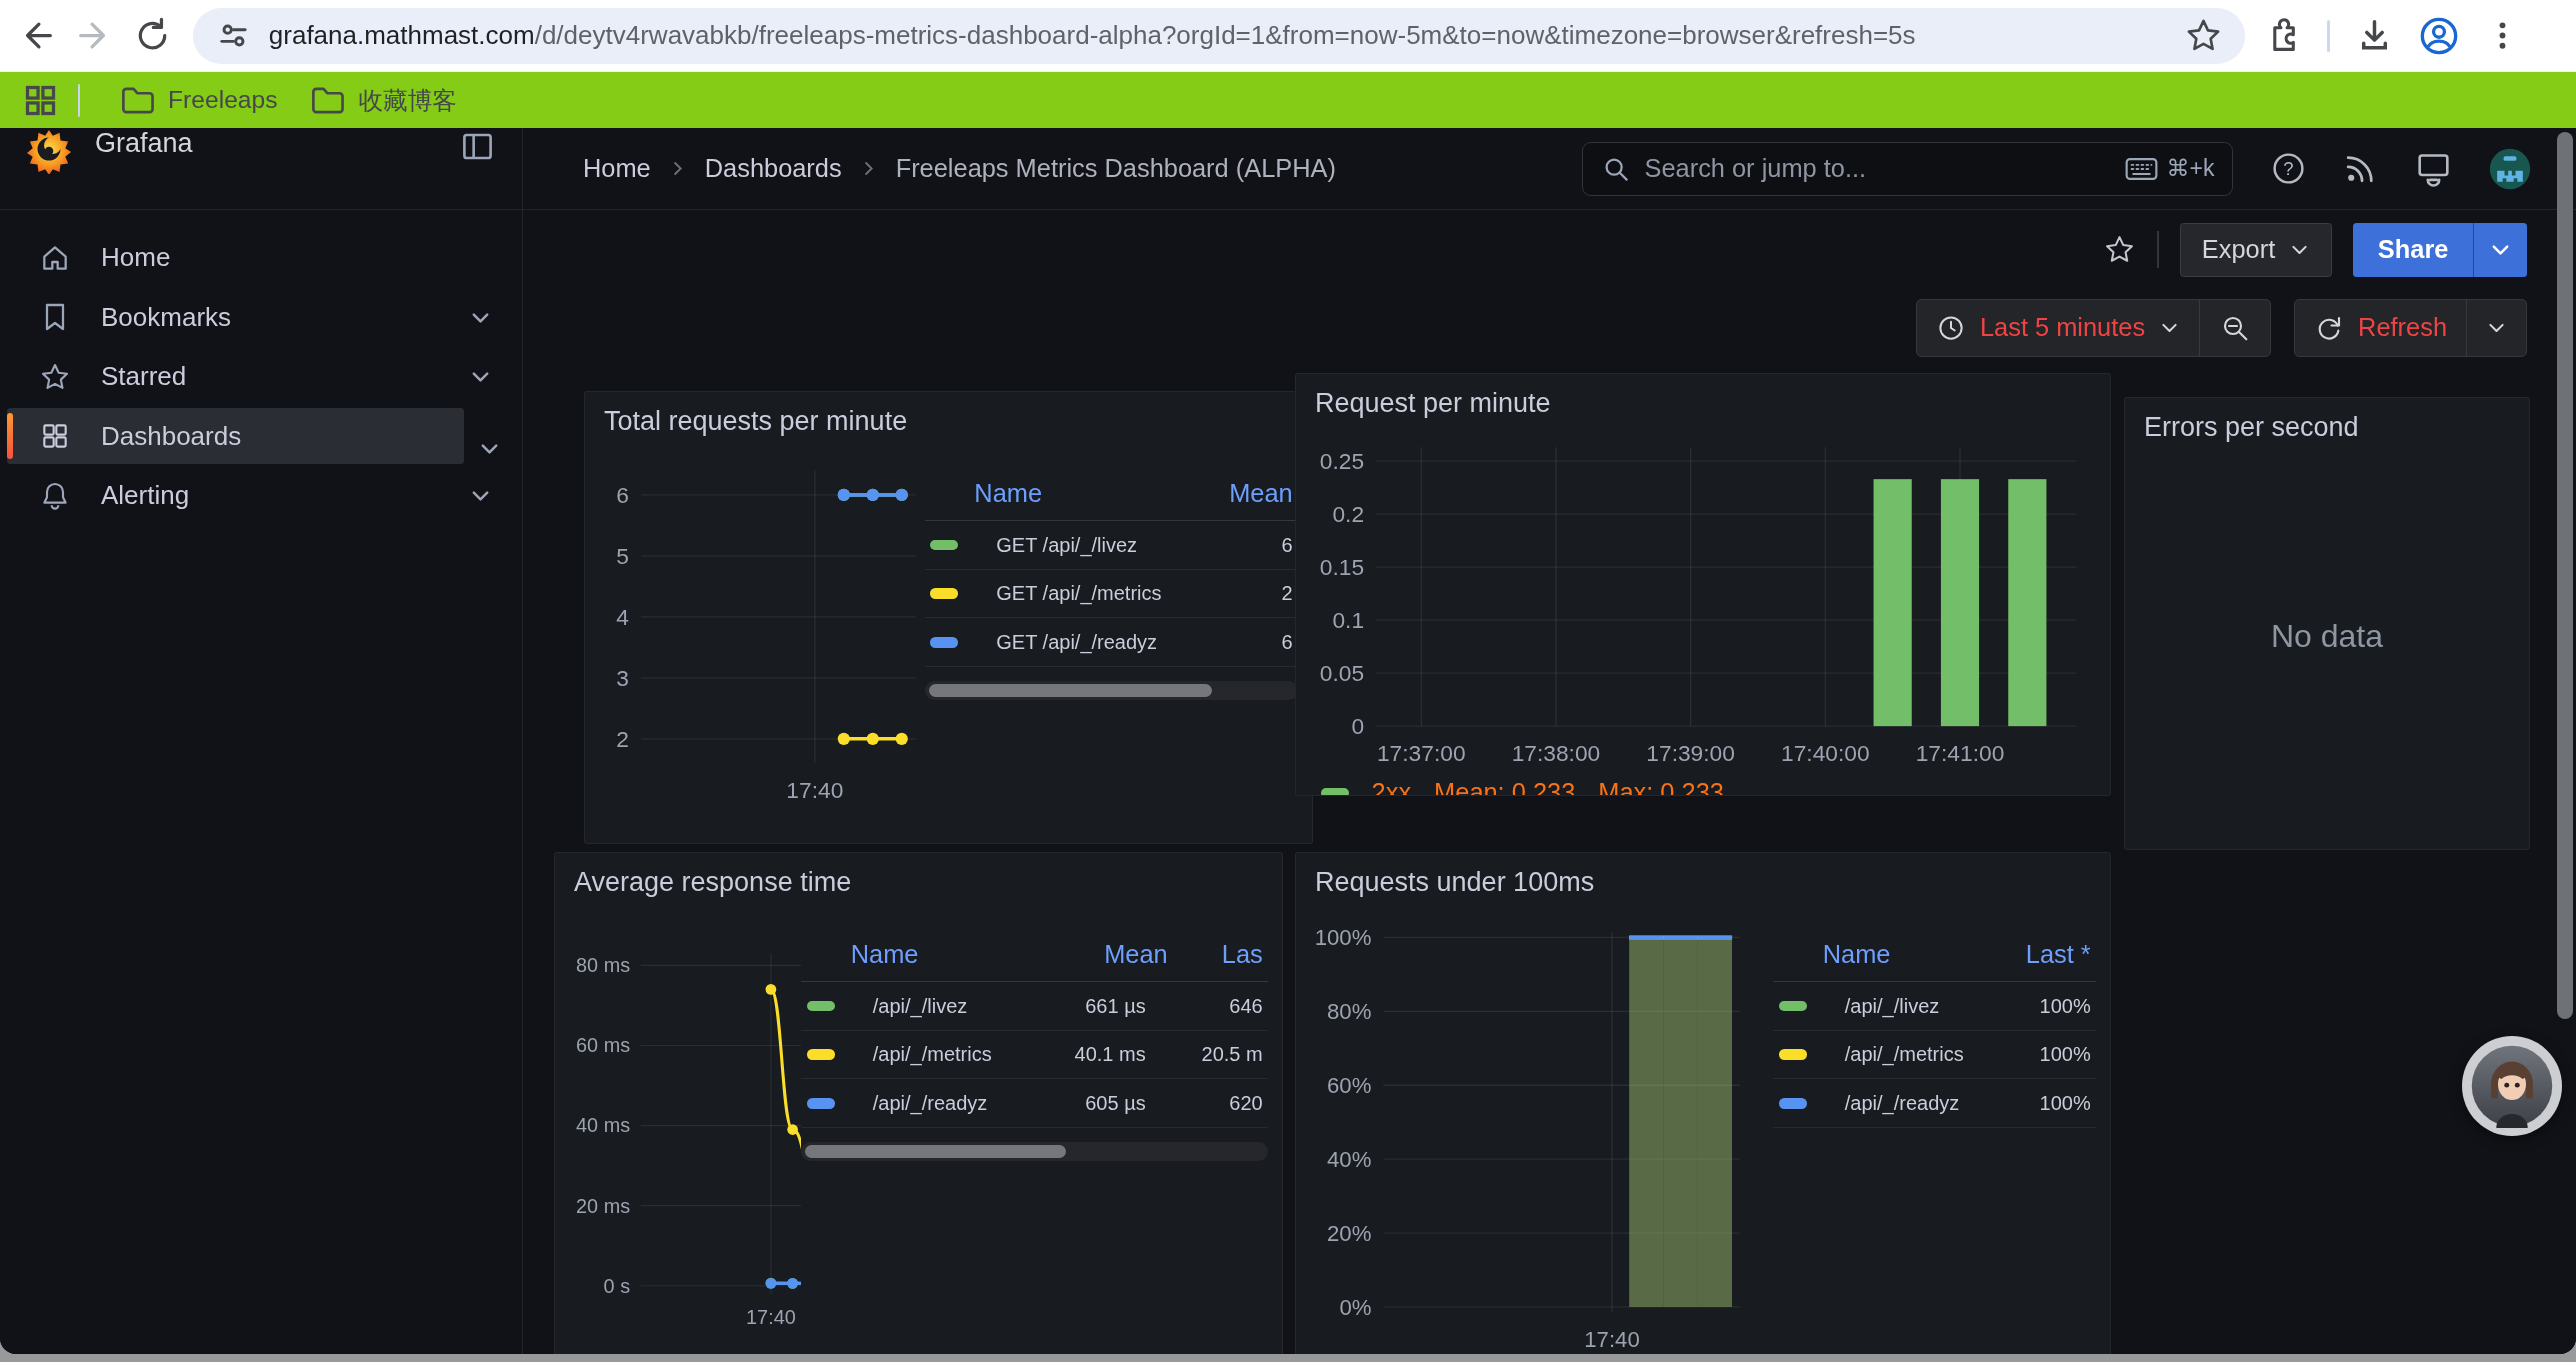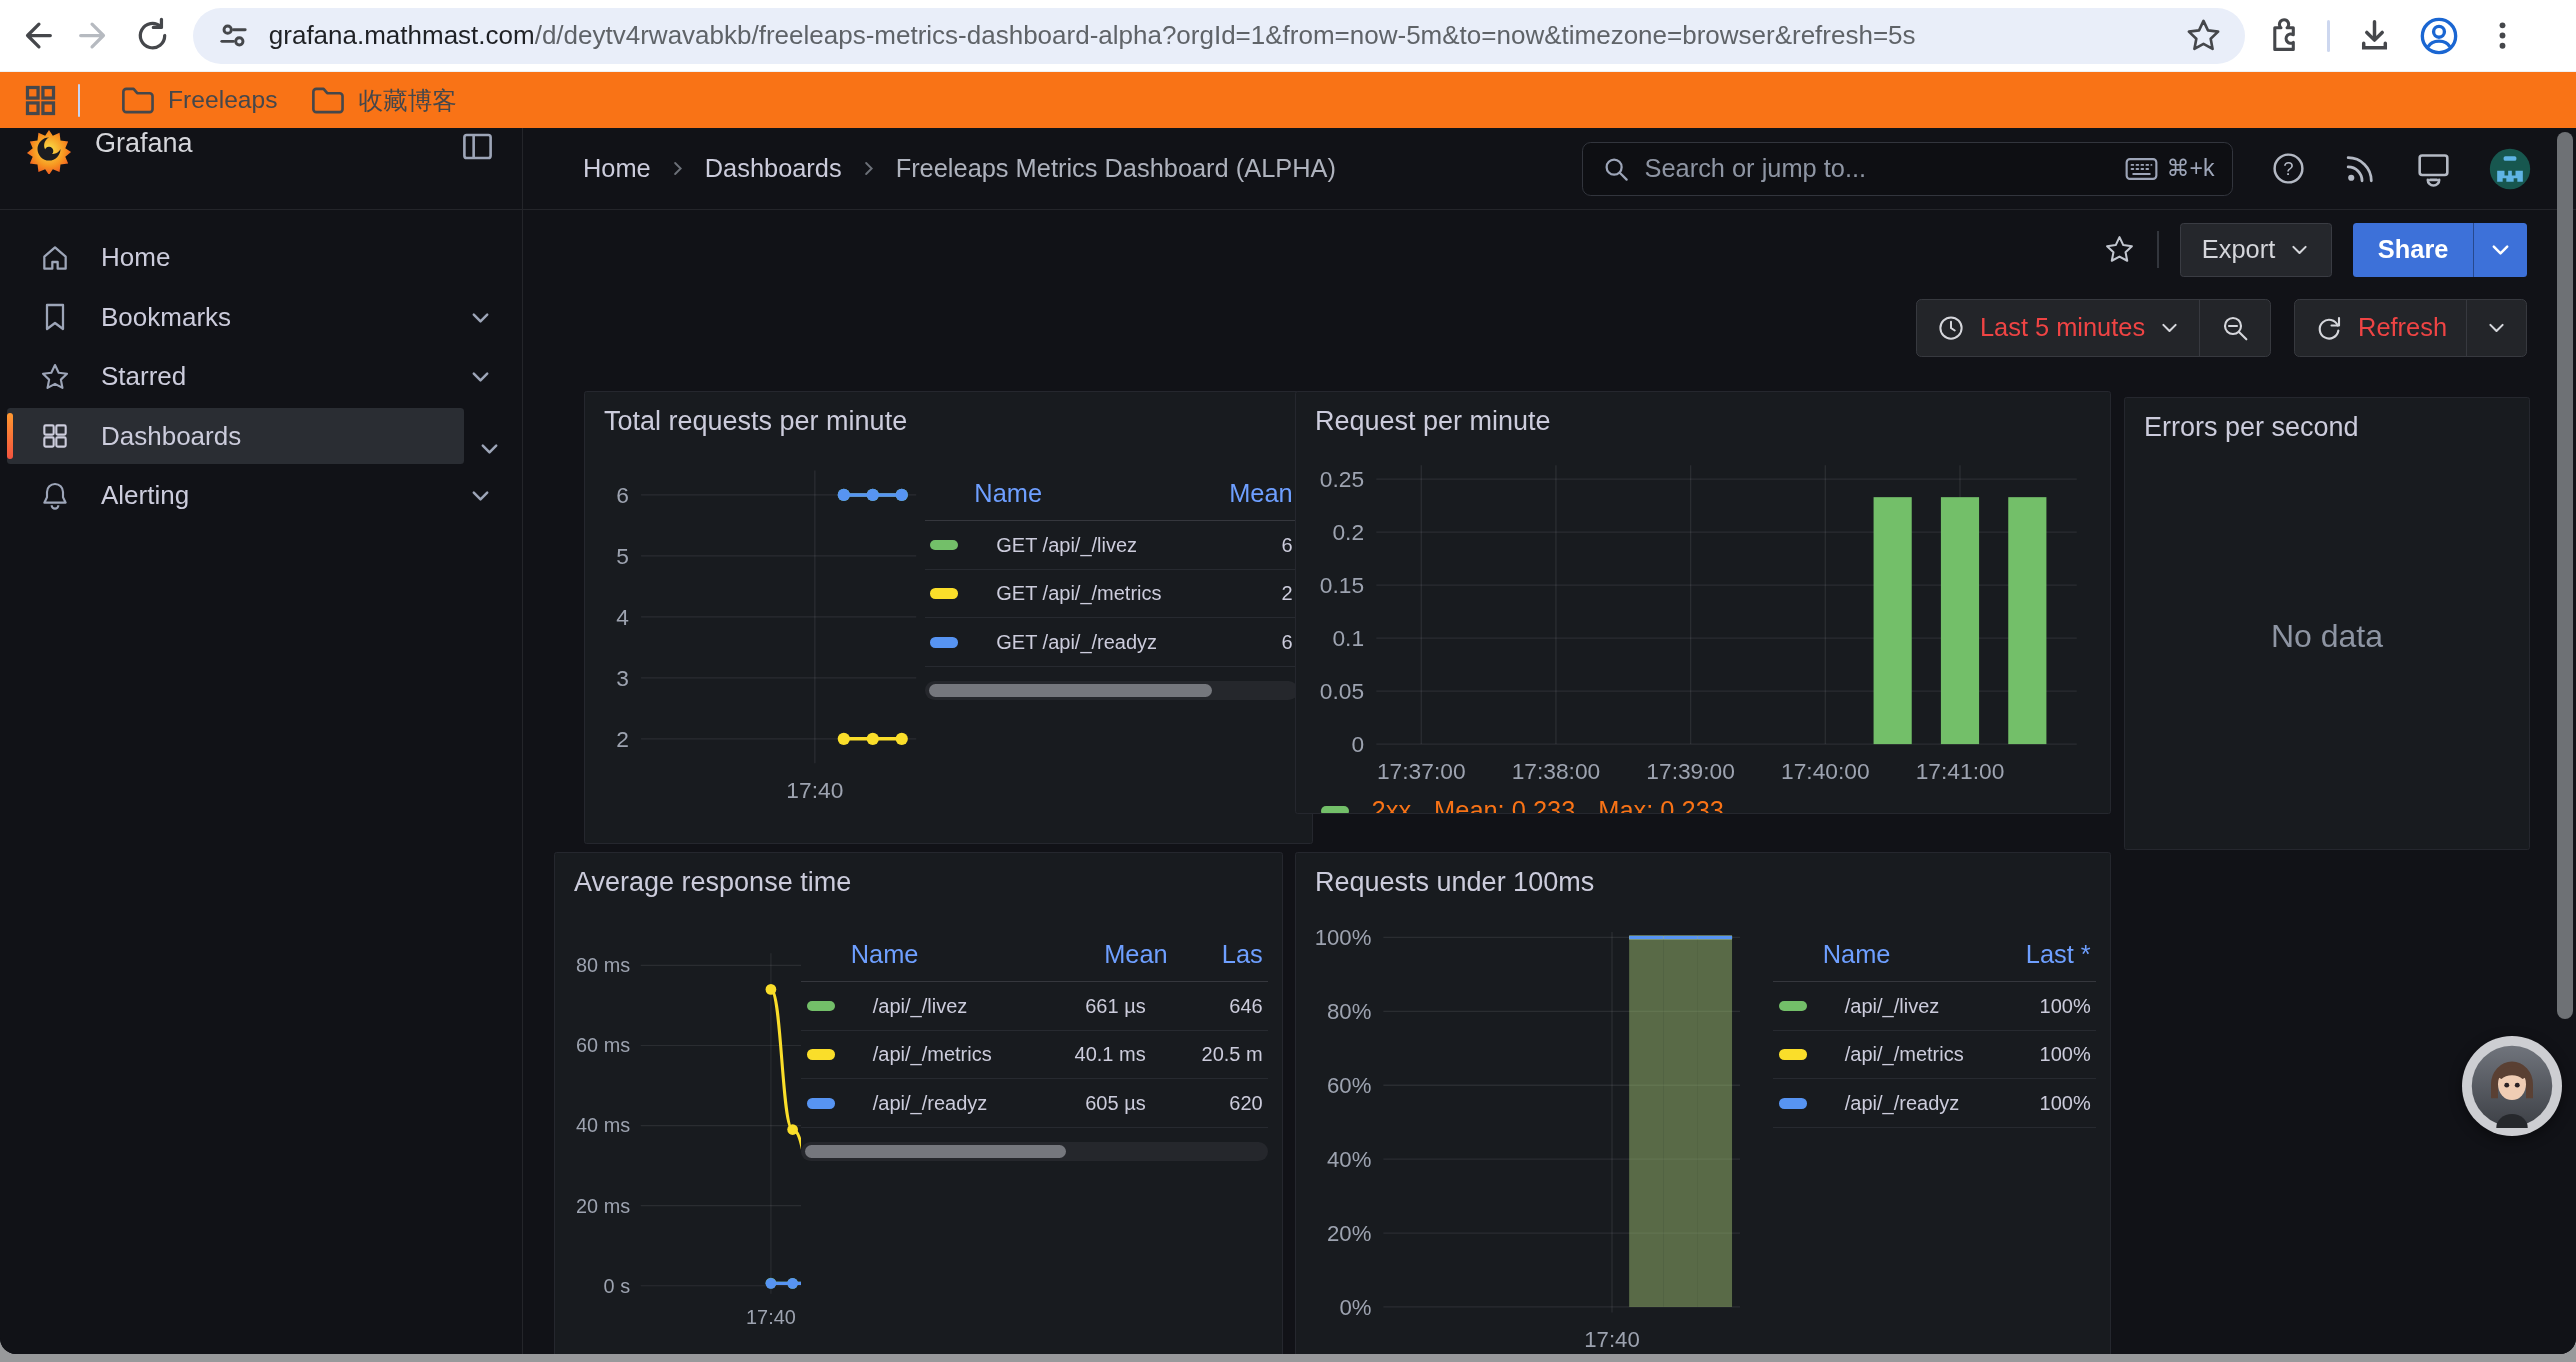--- a/index.html
+++ b/index.html
@@ -11,21 +11,21 @@
   
   .chrome { background:#ffffff; }
   .toolbar { height:72px; display:flex; align-items:center; padding:0 7px; border-bottom:0.9px solid #f0f1f3; }
   .nav-btn { width:58px; height:58px; display:flex; align-items:center; justify-content:center; border-radius:50%; flex:0 0 auto; }
   .url-pill { margin-left:12.3px; height:56px; width:2052px; background:#e9eef9; border-radius:28px;
     display:flex; align-items:center; padding:0 23px; }
   .url-text { font-size:26px; color:#5f6368; white-space:nowrap; overflow:hidden; margin-left:17.5px; flex:1; }
   .url-text .domain { color:#1f2125; }
   .chrome-right { display:flex; align-items:center; margin-left:19px; gap:26px; }
   .chrome-sep { width:2.6px; height:32px; background:#cdd7ef; border-radius:1.8px; }
-  .bookmarks { height:56px; display:flex; align-items:center; padding:0 21px; background:#f97316; }
+  .bookmarks { height:56px; display:flex; align-items:center; padding:0 21px; background:#84cc16; }
   .bm-sep { width:2.6px; height:33px; background:#c9d4f0; border-radius:1.8px; margin:0 23px 0 17.5px; }
   .bm-item { display:flex; align-items:center; gap:14px; padding:7px 16px; border-radius:19px; }
   .bm-item span { font-size:24.6px; color:#45474b; }
 
   
   .grafana { position:relative; height:1226px; background:#111217; color:#ccccdc; }
   .sidebar { position:absolute; left:0; top:0; width:523px; height:100%;
     border-right:0.9px solid rgba(204,204,220,0.10); }
   .side-header { height:82px; display:flex; align-items:flex-start; padding:0 26px;
     border-bottom:0.9px solid rgba(204,204,220,0.10); }
@@ -411,21 +411,21 @@
             <span class="lt-name">GET /api/_/readyz</span>
             <span class="val">6</span>
           </div>
           <div class="lt-scroll">
               <div class="lt-thumb" style="width:76%;"></div>
             </div>
         </div>
       </div>
     </div>
 
-    <div class="panel" style="left:1295px; top:263px; width:816px; height:423px;">
+    <div class="panel" style="left:1295px; top:245px; width:816px; height:423px;">
       <div class="p-title">Request per minute</div>
       <svg width="788" height="342" style="margin-left:12.3px;" viewBox="0 0 899 390">
           <line x1="78" x2="877" y1="37.71863117870724" y2="37.71863117870724" stroke="rgba(204,204,220,0.10)" stroke-width="1.5"></line>
           <text x="64" y="46.71863117870724" text-anchor="end" fill="#9da3b0" font-size="26">0.25</text>
           <line x1="78" x2="877" y1="98.17490494296578" y2="98.17490494296578" stroke="rgba(204,204,220,0.10)" stroke-width="1.5"></line>
           <text x="64" y="107.17490494296578" text-anchor="end" fill="#9da3b0" font-size="26">0.2</text>
           <line x1="78" x2="877" y1="158.63117870722436" y2="158.63117870722436" stroke="rgba(204,204,220,0.10)" stroke-width="1.5"></line>
           <text x="64" y="167.63117870722436" text-anchor="end" fill="#9da3b0" font-size="26">0.15</text>
           <line x1="78" x2="877" y1="219.0874524714829" y2="219.0874524714829" stroke="rgba(204,204,220,0.10)" stroke-width="1.5"></line>
           <text x="64" y="228.0874524714829" text-anchor="end" fill="#9da3b0" font-size="26">0.1</text>

